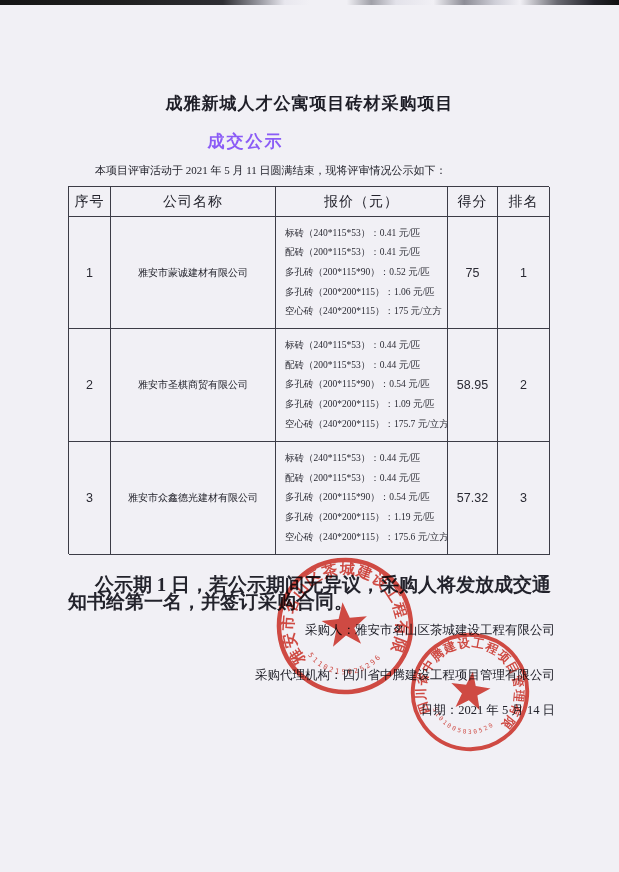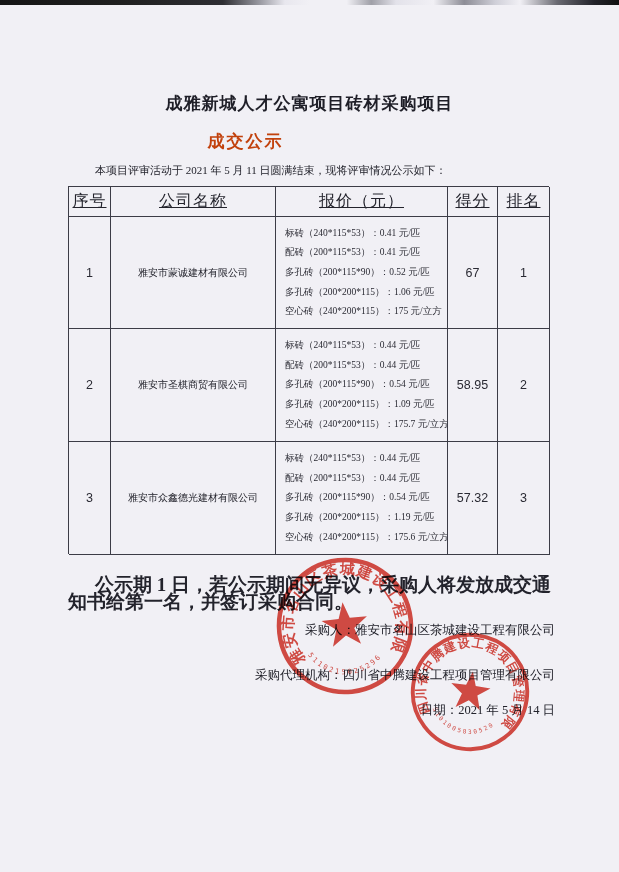--- a/index.html
+++ b/index.html
@@ -17,41 +17,41 @@
       #e3e2ea 64%, #f1f0f5 70%, #8d8d96 75%, #cfcfd8 80%,
       #f1f0f5 84%, #6a6a72 90%, #23232a 96%, #111 100%);
   }
   .title{
     position:absolute;top:92px;left:0;width:619px;text-align:center;
     font-size:17px;font-weight:bold;letter-spacing:1px;color:#1e1e27;
     font-family:Liberation Serif, serif;
   }
   .subtitle{
     position:absolute;top:130px;left:0;width:491px;text-align:center;
-    font-size:17px;font-weight:bold;letter-spacing:2px;color:#c2410c;
+    font-size:17px;font-weight:bold;letter-spacing:2px;color:#8b5cf6;
     font-family:"Liberation Sans","DejaVu Sans",sans-serif;
   }
   .intro{
     position:absolute;top:161px;left:68px;width:492px;
     font-size:11px;line-height:18px;text-indent:27px;color:#23232c;
   }
   .doc-table{
     position:absolute;top:186px;left:68px;width:481px;height:368px;
     display:grid;
     grid-template-columns:42px 165px 172px 50px 52px;
     grid-template-rows:30px 112px 113px 113px;
     border-top:1.5px solid #3c3c46;border-left:1.5px solid #3c3c46;
     box-sizing:border-box;
   }
   .cell{
     border-right:1.5px solid #3c3c46;border-bottom:1.5px solid #3c3c46;
     box-sizing:border-box;display:flex;align-items:center;justify-content:center;
     overflow:hidden;
   }
-  .hcell{font-size:16px;letter-spacing:1px;color:#23232c;text-decoration:underline;}
+  .hcell{font-size:14px;letter-spacing:1px;color:#23232c;}
   .num{
     font-family:"Liberation Sans","DejaVu Sans",sans-serif;
     font-size:12.5px;color:#2a2a33;
   }
   .company{font-size:10px;text-align:center;padding:0 6px;line-height:22px;color:#23232c;}
   .quotes{
     flex-direction:column;align-items:flex-start;justify-content:space-evenly;
     padding:3px 4px 3px 9px;
   }
   .quote-line{font-size:9.5px;white-space:nowrap;color:#2a2a33;}
@@ -99,21 +99,21 @@
 
   <div class="cell num">1</div>
   <div class="cell company">雅安市蒙诚建材有限公司</div>
   <div class="cell quotes">
     <div class="quote-line">标砖（240*115*53）：0.41 元/匹</div>
     <div class="quote-line">配砖（200*115*53）：0.41 元/匹</div>
     <div class="quote-line">多孔砖（200*115*90）：0.52 元/匹</div>
     <div class="quote-line">多孔砖（200*200*115）：1.06 元/匹</div>
     <div class="quote-line">空心砖（240*200*115）：175 元/立方</div>
   </div>
-  <div class="cell num">67</div>
+  <div class="cell num">75</div>
   <div class="cell num">1</div>
 
   <div class="cell num">2</div>
   <div class="cell company">雅安市圣棋商贸有限公司</div>
   <div class="cell quotes">
     <div class="quote-line">标砖（240*115*53）：0.44 元/匹</div>
     <div class="quote-line">配砖（200*115*53）：0.44 元/匹</div>
     <div class="quote-line">多孔砖（200*115*90）：0.54 元/匹</div>
     <div class="quote-line">多孔砖（200*200*115）：1.09 元/匹</div>
     <div class="quote-line">空心砖（240*200*115）：175.7 元/立方</div>

